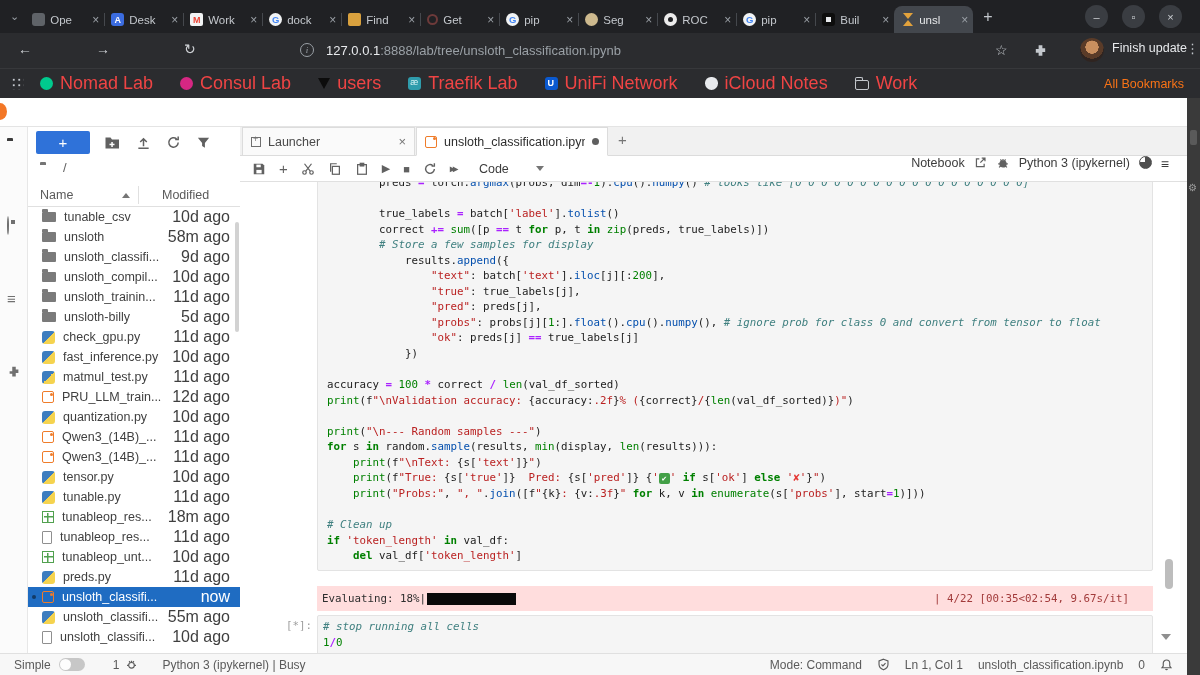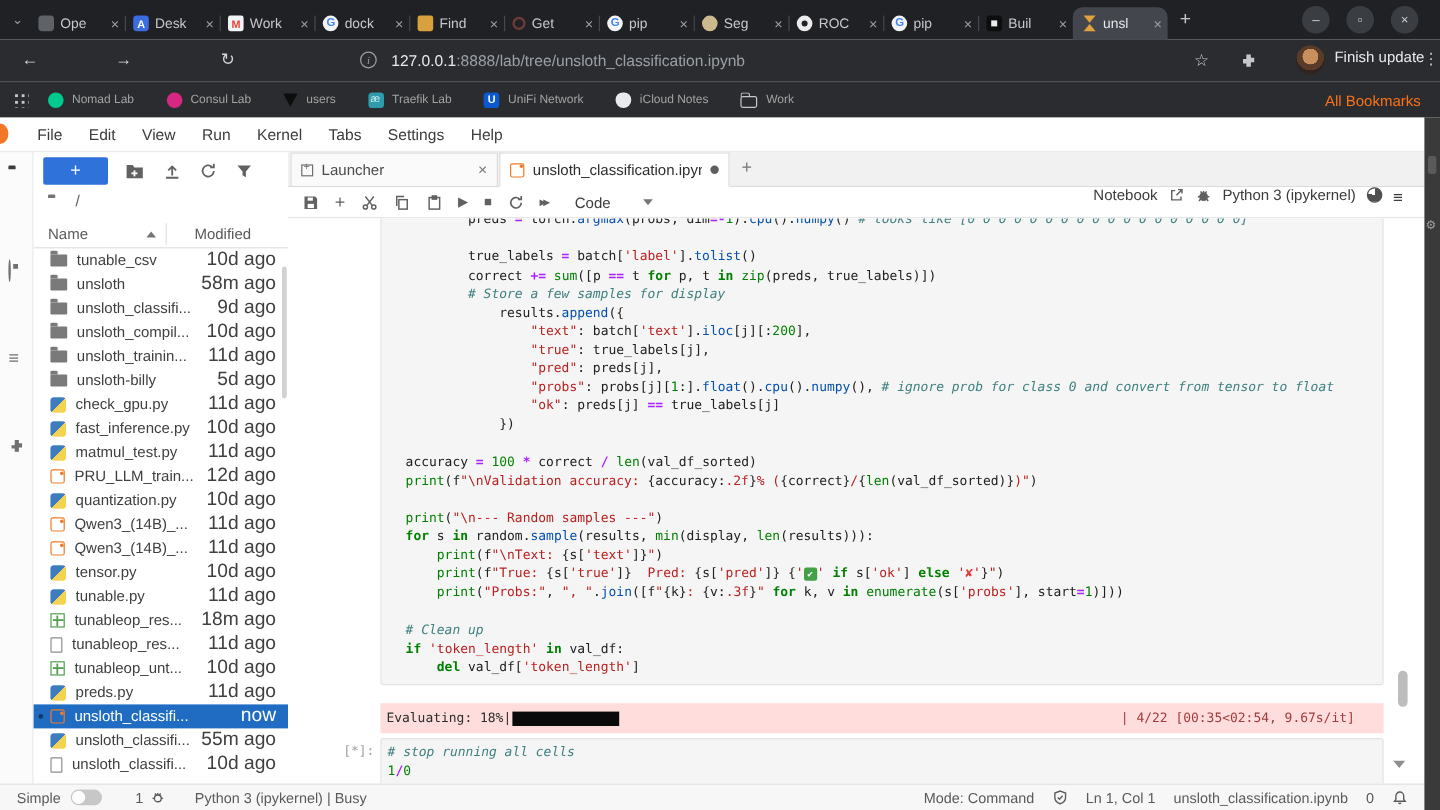--- a/index.html
+++ b/index.html
@@ -41,21 +41,21 @@
 #url .host{color:#e8eaed}
 #star-ic{position:absolute;left:995px;top:9px;color:#c4c8cd;font-size:14px}
 #ext-ic{position:absolute;left:1033px;top:10px}
 #avatar{position:absolute;left:1080px;top:5px;width:24px;height:24px;border-radius:50%;background:radial-gradient(circle at 50% 38%,#c98f5f 0 34%,#5a3b28 35% 60%,#2f2420 61%)}
 #finish-update{position:absolute;left:1112px;top:8px;font-size:12.5px;color:#e8eaed}
 #dots-ic{position:absolute;left:1186px;top:8px;color:#c4c8cd;font-size:13px}
 
 #bmbar{position:absolute;left:0;top:68px;width:1200px;height:30px;background:#2b2c2f;border-top:1px solid #37383b;display:flex;align-items:center}
 #grid-ic{width:13px;height:13px;margin:0 16px 0 11px;background-image:radial-gradient(#c4c8cd 1.3px,transparent 1.4px);background-size:5.5px 5.5px;background-position:0 0}
 .bm{display:flex;align-items:center;gap:7px;margin-right:27px}
-.bm-label{font-size:10px;color:#a3a3a3;white-space:nowrap}
+.bm-label{font-size:18px;color:#ef4444;white-space:nowrap}
 .bmic{width:13px;height:13px;flex:none;position:relative}
 .bmic-nomad{background:#00ca8e;border-radius:50%}
 .bmic-consul{background:#d62783;border-radius:50%}
 .bmic-vault{width:0;height:0;border-left:6.5px solid transparent;border-right:6.5px solid transparent;border-top:11px solid #0c0c0c}
 .bmic-traefik{background:#2f9cac;border-radius:3px}.bmic-traefik::before{content:"æ";color:#d9f3f5;font-size:9px;position:absolute;left:2px;top:0}
 .bmic-unifi{background:#0a59d0;border-radius:3px}.bmic-unifi::before{content:"U";color:#fff;font-size:9px;font-weight:bold;position:absolute;left:3px;top:0.5px}
 .bmic-apple{background:#e8eaed;border-radius:45% 45% 50% 50%}
 .bmic-folder{width:14px;height:10px;border:1.4px solid #c4c8cd;border-radius:2px;margin-top:2px}.bmic-folder::before{content:"";position:absolute;top:-4px;left:-1px;width:6px;height:3px;border:1.4px solid #c4c8cd;border-bottom:none;border-radius:2px 2px 0 0}
 #all-bookmarks{position:absolute;right:16px;font-size:12.5px;color:#f97316}
 
@@ -117,21 +117,21 @@
 .tbi{color:#616161;display:flex;align-items:center}
 .tbi.glyph{font-size:11px}
 #celltype{font-size:12.5px;color:#3c3c3c;margin-left:10px}
 #celltype-caret{width:0;height:0;border-left:4px solid transparent;border-right:4px solid transparent;border-top:5px solid #757575;margin-left:14px}
 #nbtb-right{position:absolute;right:18px;top:0;height:26px;display:flex;align-items:flex-start;gap:9px}
 #nbtb-right .lbl{font-size:12.5px;color:#3c3c3c}
 .pie{width:13px;height:13px;border-radius:50%;border:1.5px solid #4f4f4f;background:conic-gradient(#4f4f4f 0 78%,#fff 78%)}
 .hamb{color:#3c3c3c;font-size:14px;font-weight:bold}
 
 #nbscroll{position:absolute;left:0;top:55px;width:947px;height:471px;overflow:hidden;background:#fff}
-.codecell{position:absolute;left:77px;width:836px;background:#f5f5f5;border:1px solid #e3e3e3;border-radius:2px;padding:4px 0 6px 20px}
+.codecell{position:absolute;left:77px;width:836px;background:#f5f5f5;border:1px solid #e3e3e3;border-radius:2px;padding:4px 0 6px 9px}
 #cell1{top:-12px}
 #cell2{top:433px;padding:3px 0 4px 5px}
 .cl{font-family:"DejaVu Sans Mono",monospace;font-size:10.8px;line-height:15.55px;white-space:pre;color:#212121}
 .tok-v{color:#212121}
 .tok-k{color:#008000;font-weight:bold}
 .tok-b{color:#008000}
 .tok-s{color:#ba2121}
 .tok-c{color:#408080;font-style:italic}
 .tok-n{color:#008000}
 .tok-o{color:#aa22ff;font-weight:bold}
@@ -280,30 +280,20 @@
         <span class="bm">
           <span class="bmic bmic-folder"></span>
           <span class="bm-label">Work</span>
         </span>
       </span>
     <span id="all-bookmarks">All Bookmarks</span>
   </div>
 
   <div id="jlab-menubar">
     <span id="jlogo"></span>
-    <span id="jlab-menus" style="display:flex">
-        <span class="menu-item">File</span>
-        <span class="menu-item">Edit</span>
-        <span class="menu-item">View</span>
-        <span class="menu-item">Run</span>
-        <span class="menu-item">Kernel</span>
-        <span class="menu-item">Tabs</span>
-        <span class="menu-item">Settings</span>
-        <span class="menu-item">Help</span>
-      </span>
   </div>
 
   <div id="activitybar">
     <span class="act-ic" style="top:14px"><span class="icon-folder dark"></span></span>
     <span class="act-ic" style="top:90px"><span class="icon-running"></span></span>
     <span class="act-ic" style="top:163px"><span class="icon-toc">≡</span></span>
     <span class="act-ic" style="top:238px">
       <svg width="14" height="14" viewBox="0 0 16 16">
           <path d="M6 2h4v3h3v4h-3v4H6v-3H3V7h3z" fill="#707070"></path>
         </svg>

